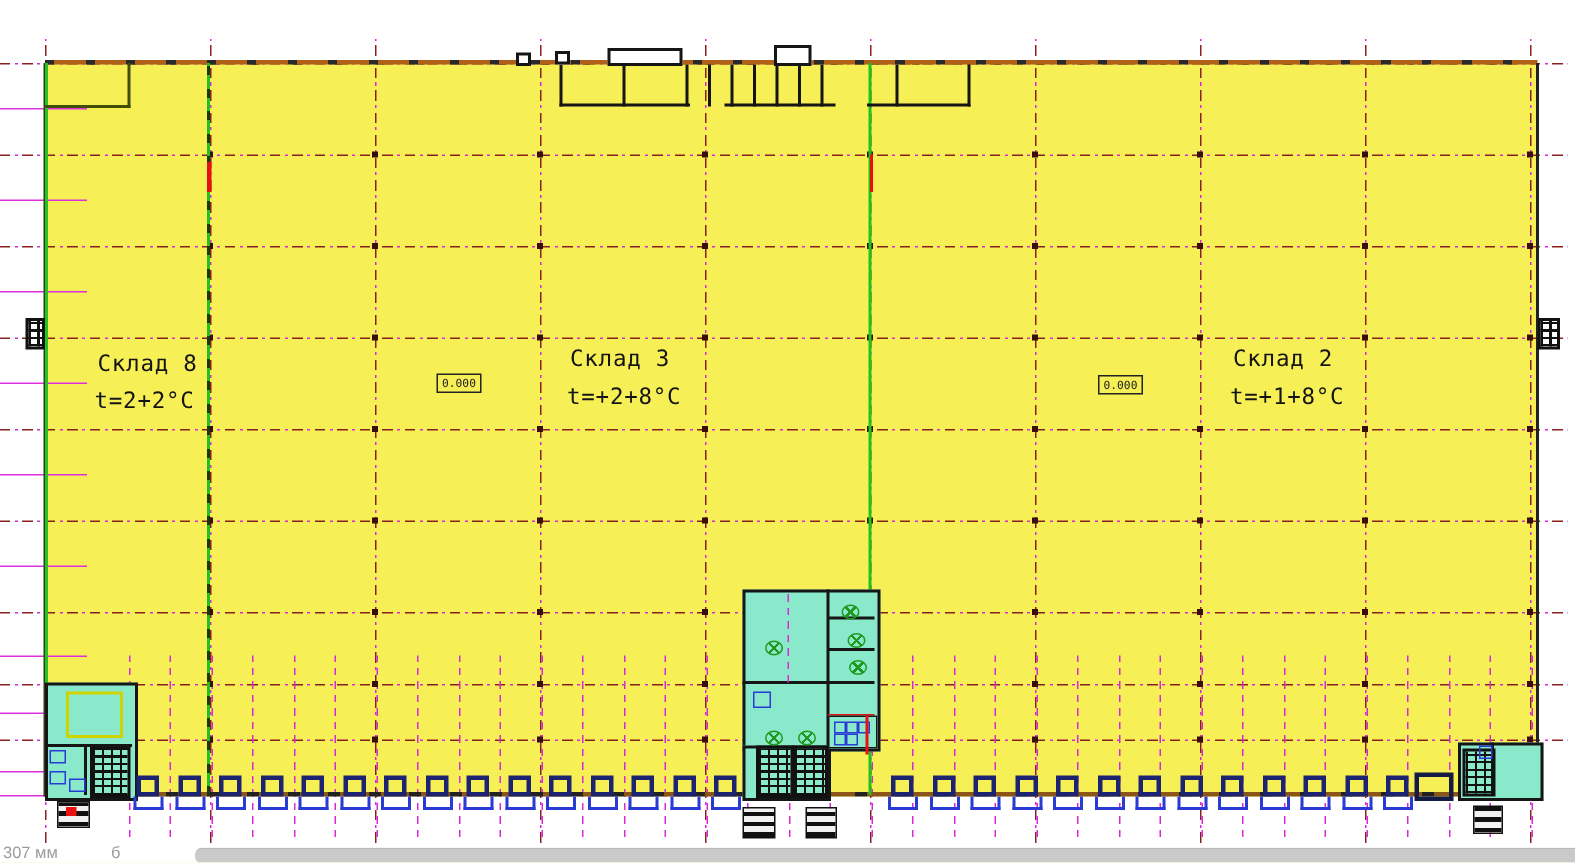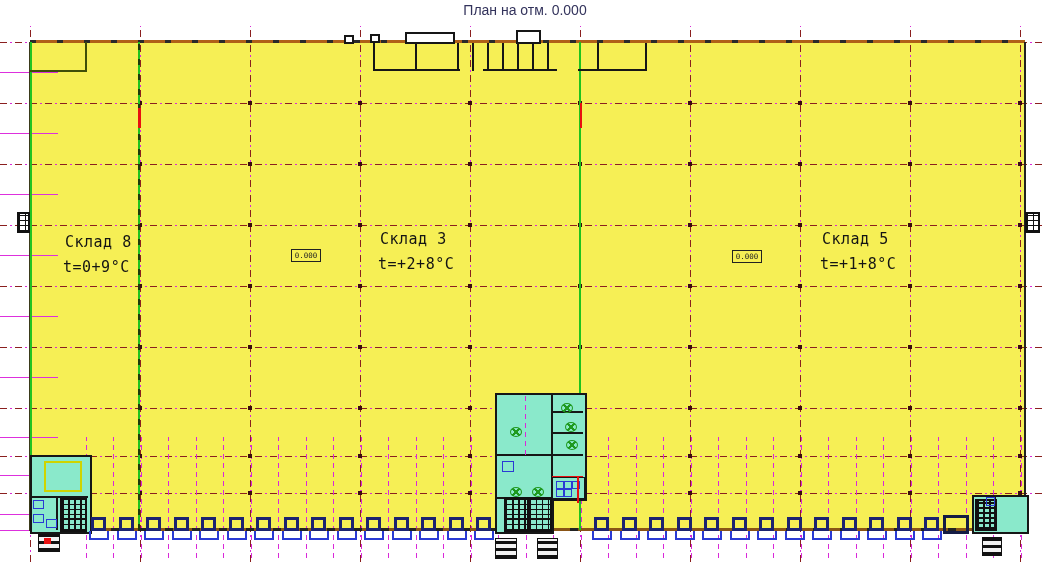--- a/index.html
+++ b/index.html
@@ -40,21 +40,20 @@
             color:#222;text-align:center;line-height:11px;background:#f6ef55;}
   #title{top:2px;left:0;width:1050px;text-align:center;font-size:14px;color:#33335c;}
   #statusbar{top:562px;left:0;width:1050px;height:13px;background:#fff;font-size:11px;color:#9b9b9b;}
   #scroll-thumb{top:3px;left:130px;width:920px;height:10px;background:#cacaca;border-top:1px solid #b8b8b8;border-radius:5px 0 0 5px;}
 </style>
 </head>
 <body>
 
 <div id="canvas">
 
-  <div id="title" class="abs">План на отм. 0.000</div>
 
   <div class="abs" id="building" style="left:30px;top:42px;width:995px;height:489px;background:#f6ef55;"></div>
 
   <div class="abs" id="grid-layer" style="left:0;top:0;width:1050px;height:575px;">
       <div class="abs axis-v" style="left: 30px; top: 26px; width: 1px; height: 536px;"></div>
       <div class="abs axis-v" style="left: 140px; top: 26px; width: 1px; height: 536px;"></div>
       <div class="abs axis-v" style="left: 250px; top: 26px; width: 1px; height: 536px;"></div>
       <div class="abs axis-v" style="left: 360px; top: 26px; width: 1px; height: 536px;"></div>
       <div class="abs axis-v" style="left: 470px; top: 26px; width: 1px; height: 536px;"></div>
       <div class="abs axis-v" style="left: 580px; top: 26px; width: 1px; height: 536px;"></div>
@@ -349,22 +348,27 @@
       <div class="abs door-seal" style="left: 839.5px; top: 531px; width: 16px; height: 7px;"></div>
       <div class="abs door-sq" style="left: 869px; top: 517px; width: 9px; height: 8px;"></div>
       <div class="abs door-seal" style="left: 867px; top: 531px; width: 16px; height: 7px;"></div>
       <div class="abs door-sq" style="left: 896.5px; top: 517px; width: 9px; height: 8px;"></div>
       <div class="abs door-seal" style="left: 894.5px; top: 531px; width: 16px; height: 7px;"></div>
       <div class="abs door-sq" style="left: 924px; top: 517px; width: 9px; height: 8px;"></div>
       <div class="abs door-seal" style="left: 922px; top: 531px; width: 16px; height: 7px;"></div>
     </div>
 
   <div class="abs cad-text" style="left:65px;top:233px;">Склад 8</div>
-  <div class="abs cad-text" style="left:63px;top:258px;">t=0+9°C</div>
+  <div class="abs cad-text" style="left:63px;top:258px;">t=2+2°C</div>
   <div class="abs cad-text" style="left:380px;top:230px;">Склад 3</div>
   <div class="abs cad-text" style="left:378px;top:255px;">t=+2+8°C</div>
-  <div class="abs cad-text" style="left:822px;top:230px;">Склад 5</div>
+  <div class="abs cad-text" style="left:822px;top:230px;">Склад 2</div>
   <div class="abs cad-text" style="left:820px;top:255px;">t=+1+8°C</div>
 
   <div class="abs elev-box" style="left:291px;top:249px;width:28px;height:11px;">0.000</div>
   <div class="abs elev-box" style="left:732px;top:250px;width:28px;height:11px;">0.000</div>
 
+  <div id="statusbar" class="abs">
+    <span class="abs" style="left:2px;top:1px;">307 мм</span>
+    <span class="abs" style="left:74px;top:1px;">б</span>
+    <div id="scroll-thumb" class="abs"></div>
+  </div>
 </div>
 
 </body></html>

